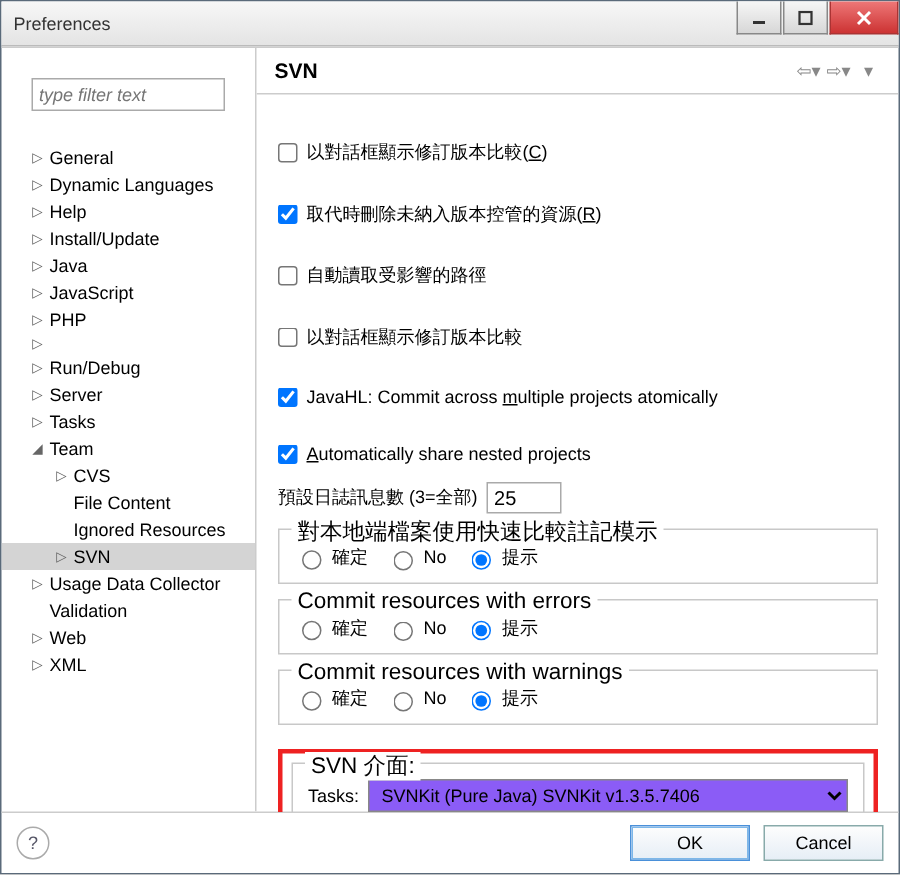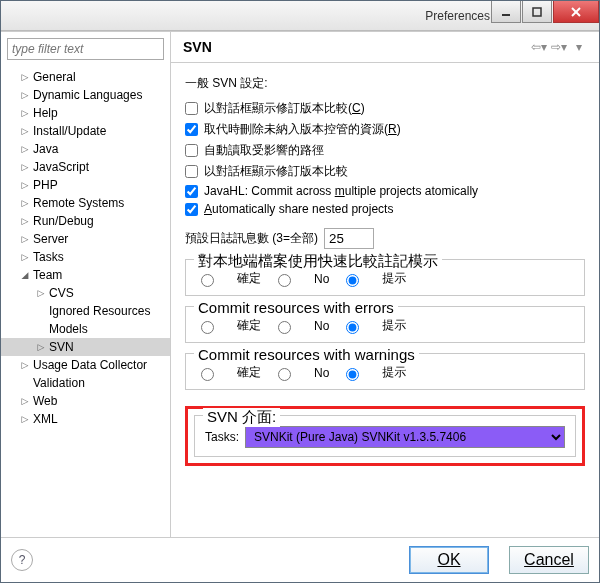--- a/index.html
+++ b/index.html
@@ -1,55 +1,55 @@
 <!DOCTYPE html>
 <html><head>
 <meta charset="utf-8">
 <style>
   * { box-sizing: border-box; }
   html, body { margin: 0; padding: 0; font-family: "Segoe UI", Tahoma, sans-serif; font-size: 12px; background: #d4d0c8; }
   .window { width: 600px; height: 583px; background: #fff; border: 1px solid #5a6a7a; box-shadow: 0 0 8px rgba(0,0,0,.3); display: flex; flex-direction: column; }
   .titlebar { height: 30px; background: linear-gradient(#f7f7f7,#e4e4e4); display: flex; align-items: center; padding: 0 0 0 8px; border-bottom: 1px solid #bbb; }
-  .titlebar .title { flex: 1; font-size: 12px; color: #333; text-align: right; }
+  .titlebar .title { flex: 1; font-size: 12px; color: #333; }
   .winbtns { display: flex; height: 100%; }
   .wbtn { width: 30px; height: 22px; margin-left: 1px; border: 1px solid #888; border-top: none; display: flex; align-items: center; justify-content: center; background: linear-gradient(#f6f6f6,#d7d7d7); cursor: default; }
   .wbtn.close { background: linear-gradient(#e77,#c33); border-color: #a33; color: #fff; width: 46px; }
   .wbtn svg { width: 10px; height: 10px; }
   .body { flex: 1; display: flex; border-top: 1px solid #ccc; overflow: hidden; }
   .left { width: 170px; border-right: 1px solid #ccc; display: flex; flex-direction: column; }
-  .filter { margin: 6px; }
+  .filter { margin: 20px; }
   .filter input { width: 100%; padding: 3px 4px; border: 1px solid #aaa; font-style: italic; color: #888; font-size: 12px; }
   .tree { flex: 1; overflow: auto; padding: 2px 0 6px 0; }
   .tnode { display: flex; align-items: center; padding: 1px 6px; cursor: default; line-height: 16px; }
   .tnode.selected { background: #d4d4d4; }
   .tw { width: 12px; height: 12px; margin-right: 2px; display: inline-flex; align-items: center; justify-content: center; color: #666; font-size: 9px; }
   .ind1 { padding-left: 18px; }
   .ind2 { padding-left: 34px; }
   .right { flex: 1; display: flex; flex-direction: column; overflow: hidden; }
   .rhead { display: flex; align-items: center; padding: 6px 10px 6px 12px; border-bottom: 1px solid #ccc; }
   .rhead h1 { margin: 0; font-size: 14px; font-weight: 600; flex: 1; }
   .navarrow { width: 20px; height: 18px; display: inline-flex; align-items: center; justify-content: center; color: #888; cursor: default; }
   .rcontent { flex: 1; overflow: auto; padding: 8px 14px; }
   .group-label { font-size: 12px; margin: 4px 0 6px 0; }
-  .chk { display: flex; align-items: center; padding: 2px 0; }
+  .chk { display: flex; align-items: center; padding: 2px 0; margin-top: 20px; }
   .chk input { margin: 0 6px 0 0; }
   .chk u { text-decoration: underline; }
   .logrow { display: flex; align-items: center; margin: 10px 0 4px 0; }
   .logrow input[type=text] { width: 50px; margin-left: 6px; padding: 2px 4px; border: 1px solid #aaa; }
   .fieldset { border: 1px solid #c8c8c8; margin: 10px 0 0 0; padding: 6px 10px 8px 10px; position: relative; }
   .fieldset .legend { position: absolute; top: -8px; left: 8px; background: #fff; padding: 0 4px; font-size: 15px; }
   .radios { display: flex; gap: 12px; align-items: center; margin-top: 4px; }
-  .radios label { display: flex; align-items: center; gap: 20px; }
+  .radios label { display: flex; gap: 4px; }
   .highlight { border: 3px solid #e22; padding: 6px; margin-top: 16px; }
   .clientrow { display: flex; align-items: center; gap: 6px; margin-top: 4px; }
   .clientrow select { flex: 1; padding: 2px 4px; border: 1px solid #888; background: #8b5cf6; font-size: 12px; }
   .footer { border-top: 1px solid #ccc; padding: 8px 10px; display: flex; align-items: center; }
   .help { width: 22px; height: 22px; border: 1px solid #aaa; border-radius: 11px; display: flex; align-items: center; justify-content: center; color: #556; cursor: default; }
   .footer .spacer { flex: 1; }
-  .btn { min-width: 80px; padding: 4px 14px; margin-left: 20px; border: 1px solid #8aa; background: linear-gradient(#fdfdfd,#e6eef6); cursor: default; font-size: 16px; text-decoration: underline; }
+  .btn { min-width: 80px; padding: 4px 14px; margin-left: 9px; border: 1px solid #8aa; background: linear-gradient(#fdfdfd,#e6eef6); cursor: default; font-size: 12px; }
   .btn.default { border: 1px solid #4a90d9; box-shadow: 0 0 0 1px #7db7e8 inset; }
 </style>
 </head>
 <body>
 
 <div class="window">
 
   <div class="titlebar">
     <span class="title">Preferences</span>
     <div class="winbtns">
@@ -102,49 +102,48 @@
           <div class="tnode ind1">
             <span class="tw">▷</span>
             <span>JavaScript</span>
           </div>
           <div class="tnode ind1">
             <span class="tw">▷</span>
             <span>PHP</span>
           </div>
           <div class="tnode ind1">
             <span class="tw">▷</span>
-            <span>Remote Systems</span>
           </div>
           <div class="tnode ind1">
             <span class="tw">▷</span>
             <span>Run/Debug</span>
           </div>
           <div class="tnode ind1">
             <span class="tw">▷</span>
             <span>Server</span>
           </div>
           <div class="tnode ind1">
             <span class="tw">▷</span>
             <span>Tasks</span>
           </div>
           <div class="tnode ind1">
             <span class="tw">◢</span>
             <span>Team</span>
           </div>
           <div class="tnode ind2">
             <span class="tw">▷</span>
             <span>CVS</span>
+          </div>
+          <div class="tnode ind2">
+            <span class="tw"></span>
+            <span>File Content</span>
           </div>
           <div class="tnode ind2">
             <span class="tw"></span>
             <span>Ignored Resources</span>
-          </div>
-          <div class="tnode ind2">
-            <span class="tw"></span>
-            <span>Models</span>
           </div>
           <div class="tnode ind2 selected">
             <span class="tw">▷</span>
             <span>SVN</span>
           </div>
           <div class="tnode ind1">
             <span class="tw">▷</span>
             <span>Usage Data Collector</span>
           </div>
           <div class="tnode ind1">
@@ -164,21 +163,20 @@
 
     <div class="right">
       <div class="rhead">
         <h1>SVN</h1>
         <span class="navarrow">⇦▾</span>
         <span class="navarrow">⇨▾</span>
         <span class="navarrow">▾</span>
       </div>
 
       <div class="rcontent">
-        <div class="group-label">一般 SVN 設定:</div>
 
         <label class="chk">
           <input type="checkbox" style="">
           <span><span>以對話框顯示修訂版本比較(</span><u>C</u><span>)</span></span>
         </label>
         <label class="chk">
           <input type="checkbox" checked="" style="">
           <span><span>取代時刪除未納入版本控管的資源(</span><u>R</u><span>)</span></span>
         </label>
         <label class="chk">

